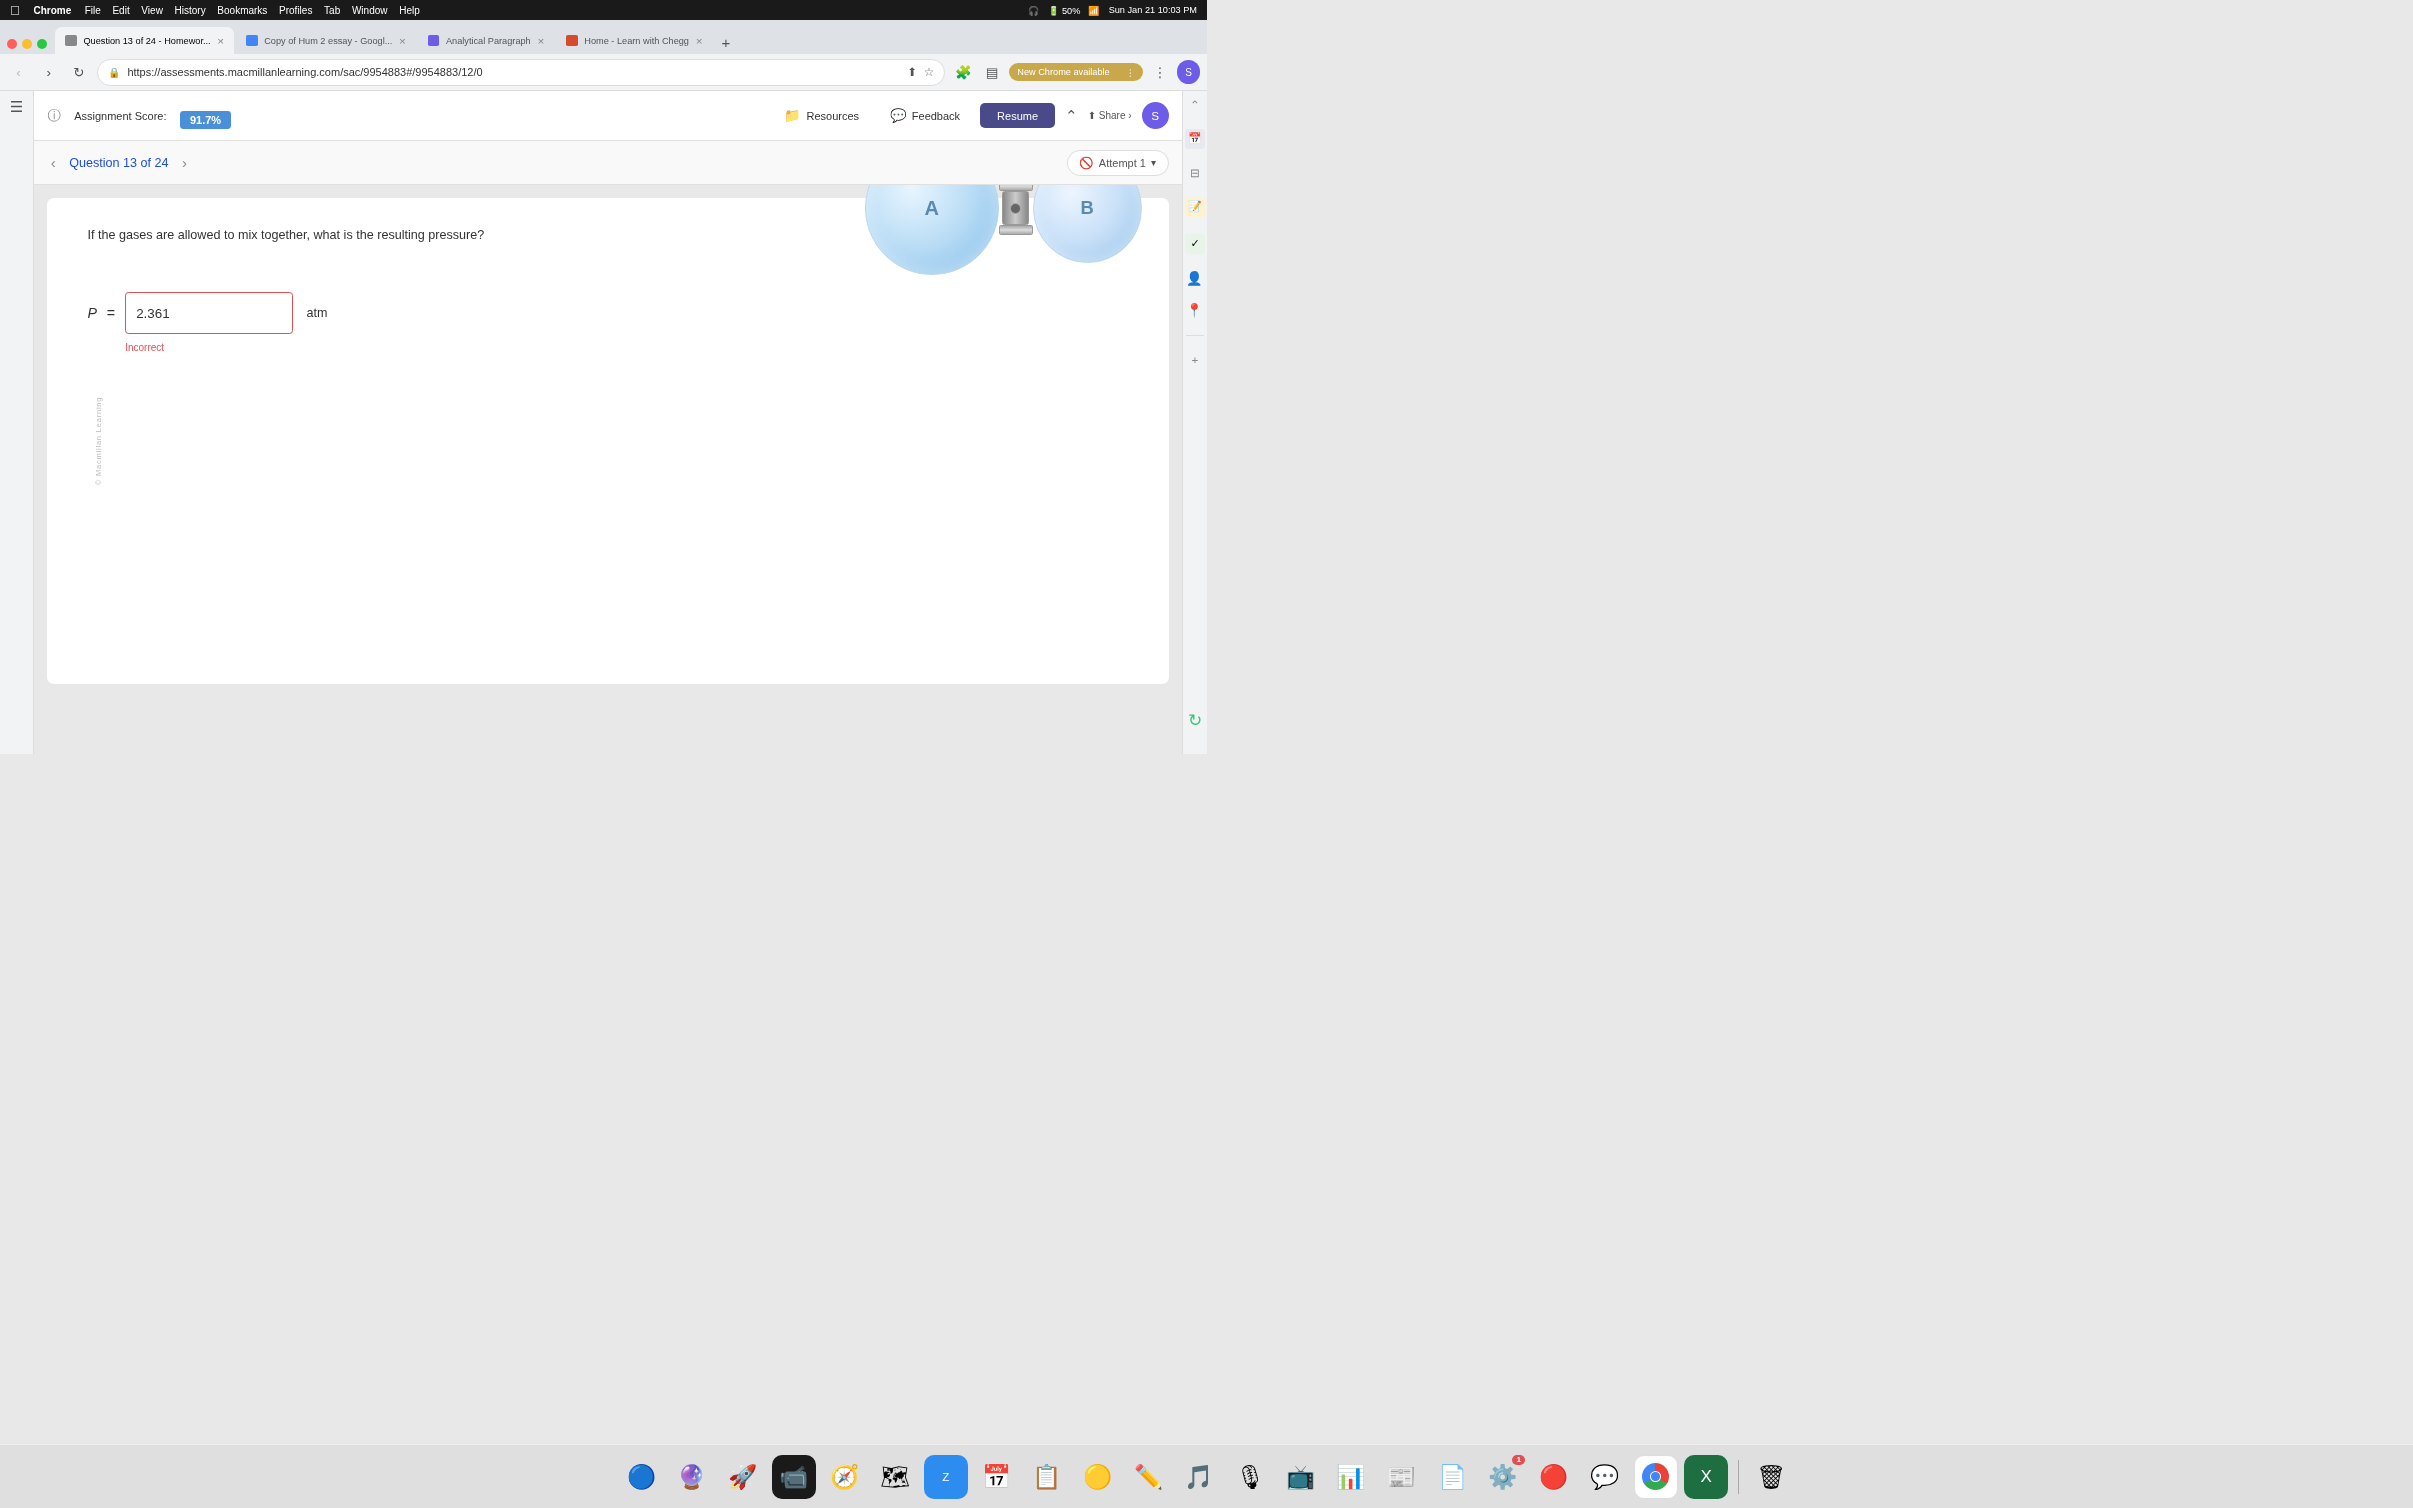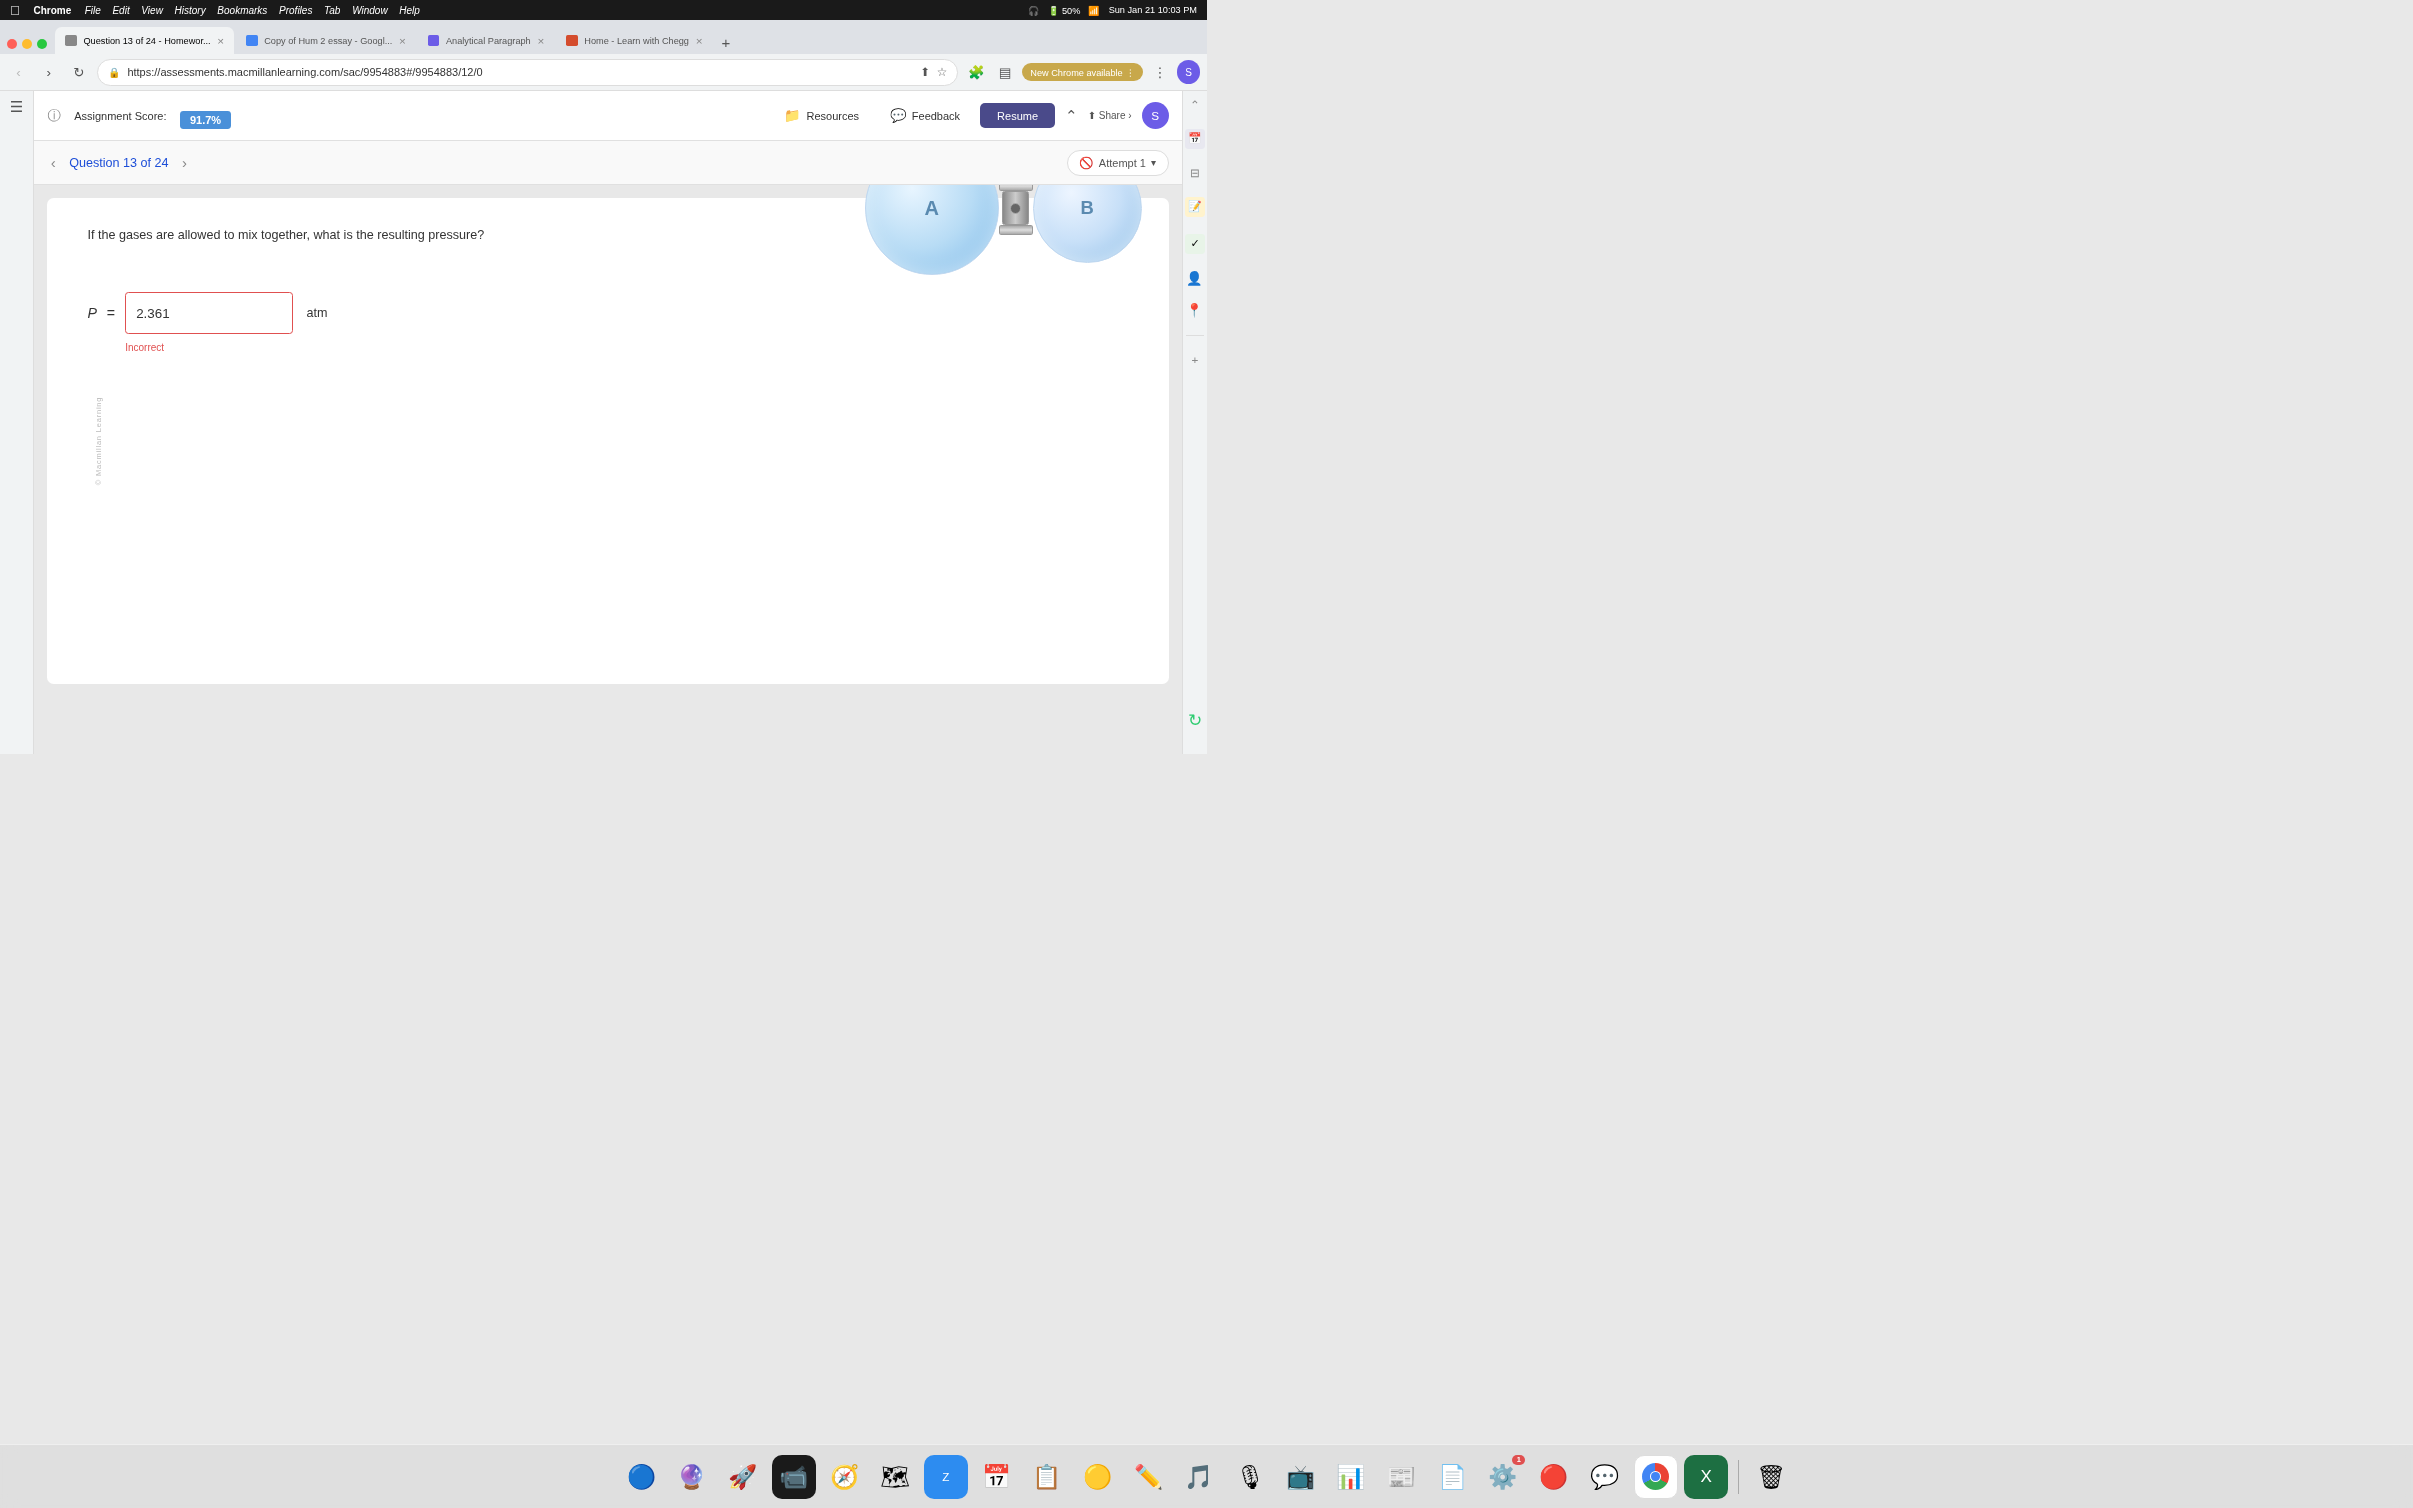--- a/index.html
+++ b/index.html
@@ -17,21 +17,21 @@
       height: 20px;
       background: #1a1a1a;
       display: flex;
       align-items: center;
       padding: 0 10px;
       color: #fff;
       font-size: 10px;
       gap: 13.4px;
     }
     .menu-bar .app-name { font-weight: 600; }
-    .menu-bar .menu-items { display: flex; gap: 11.7px; font-style: italic; }
+    .menu-bar .menu-items { display: flex; gap: 11.7px; }
     .menu-bar .right-icons { margin-left: auto; display: flex; align-items: center; gap: 8.4px; font-size: 9.2px; }
 
     
     .chrome-window {
       background: #dee1e6;
       height: 734px;
     }
 
     
     .tab-bar {
@@ -104,22 +104,22 @@
     .address-text { flex: 1; overflow: hidden; text-overflow: ellipsis; white-space: nowrap; }
     .toolbar-right { display: flex; align-items: center; gap: 5px; }
     .new-chrome-badge {
       background: #c8a84b;
       color: #fff;
       font-size: 9.2px;
       padding: 3.4px 8.4px;
       border-radius: 11.7px;
       cursor: pointer;
       display: flex;
-      align-items: flex-end;
-      gap: 3px;
+      align-items: center;
+      gap: 16px;
     }
 
     
     .content-area {
       display: flex;
       height: calc(734px - 70px);
       background: #f1f3f4;
     }
 
     

